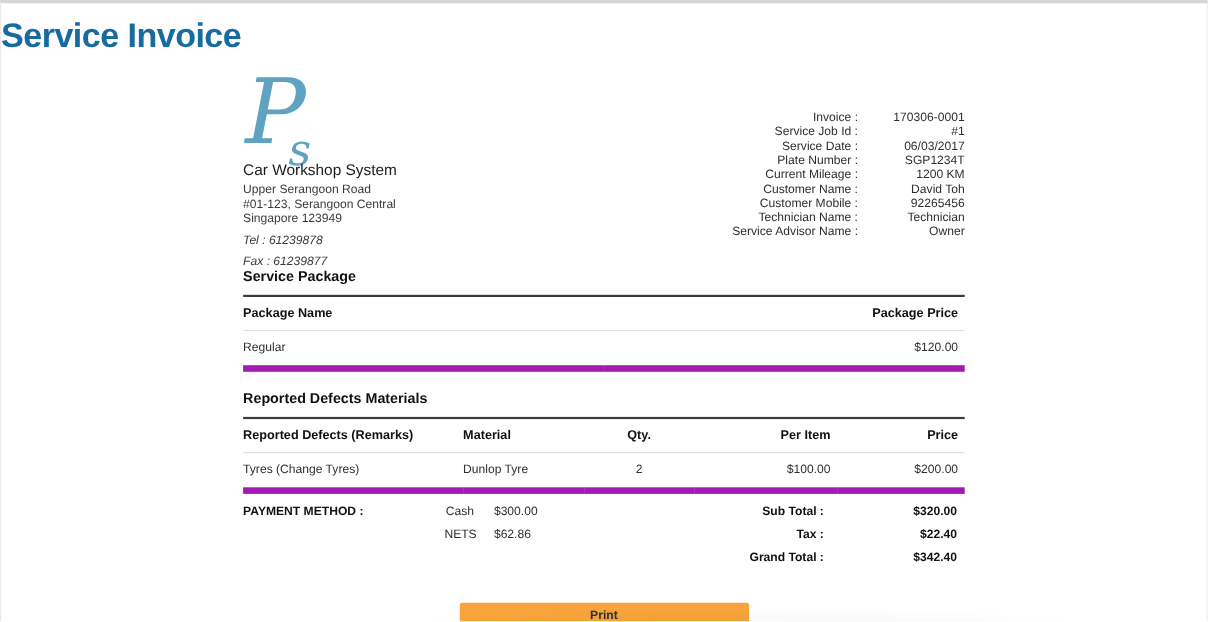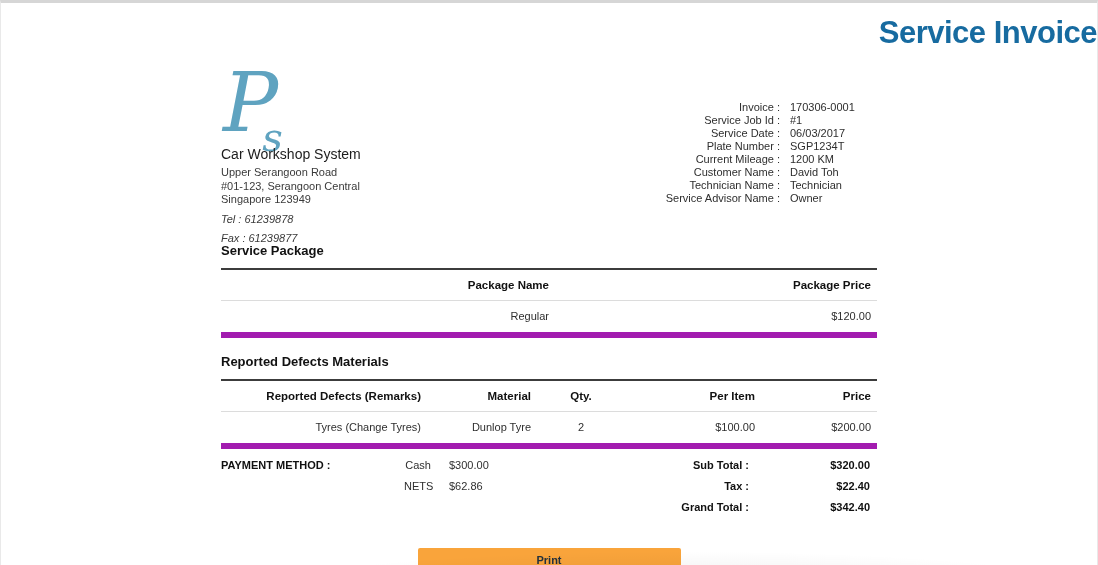--- a/index.html
+++ b/index.html
@@ -4,51 +4,51 @@
 <style>
   * { margin:0; padding:0; box-sizing:border-box; }
   html,body { background:#fff; }
   body { font-family:"Liberation Sans", sans-serif; color:#2f2f2f; }
   .page {
     position:relative; width:1098px; height:565px; background:#fff;
     border-top:3px solid #d6d6d6; border-left:1px solid #e9e9e9; border-right:1px solid #e9e9e9;
     overflow:hidden;
   }
   .page-title {
-    text-align:right; padding-top:12px;
+    text-align:left; padding-top:12px;
     font-size:31px; font-weight:bold; letter-spacing:-0.5px;
     color:var(--title_blue, #176ba0);
   }
   .container { position:relative; width:656px; margin:0 auto; }
 
   
   .header { position:relative; height:188px; }
   .logo { position:absolute; left:2px; top:16px; color:var(--logo_blue, #5fa3c0); white-space:nowrap; }
   .logo-p { font-family:"DejaVu Serif", serif; font-style:italic; font-size:82px; line-height:72px; }
   .logo-s { font-family:"DejaVu Serif", serif; font-style:italic; font-size:40px; margin-left:-16px; vertical-align:-20px; }
   .company-block { position:absolute; left:0; top:95px; }
   .company-name { font-size:14px; color:#1c1c1c; margin-bottom:4px; }
   .addr-line { font-size:11px; line-height:13.5px; color:#3a3a3a; }
   .tel-line { font-size:11px; line-height:14px; color:#3a3a3a; margin-top:5px;font-style:italic; }
   .invoice-info { position:absolute; right:0; top:50px; font-size:11px; color:#2e2e2e; }
   .info-row { display:flex; line-height:13px; }
   .info-label { flex:1; text-align:right; }
-  .info-value { width:97px; padding-left:10px; text-align:left; }
+  .info-value { width:97px; padding-left:10px; text-align:right; }
 
   
   .section-heading {
     font-size:13px; font-weight:bold; color:#111;
     padding-bottom:10px; border-bottom:2px solid #3c3c3c;
   }
   .sec-pack { margin-top:4px; }
   .sec-def  { margin-top:16px; }
   table { width:100%; border-collapse:collapse; table-layout:fixed; }
   th { font-size:11.5px; font-weight:bold; color:#111; padding:9px 0; border-bottom:1px solid #dcdcdc; }
   td { font-size:11px; color:#2f2f2f; padding:9px 0 10px; border-bottom:6px solid #a21caf; }
-  .al { text-align:right; } .ac { text-align:center; } .ar { text-align:right; }
+  .al { text-align:left; } .ac { text-align:center; } .ar { text-align:right; }
   .pad-r { padding-right:6px; }
   .col-remarks { width:200px; } .col-material { width:110px; } .col-qty { width:100px; }
   .col-peritem { width:130px; } .col-price { width:116px; }
 
   
   .payment { display:flex; justify-content:space-between; margin-top:10px; font-size:11px; }
   .pay-left .pay-row { display:flex; height:21px; align-items:flex-start; }
   .pay-label { width:183px; font-weight:bold; color:#111; }
   .pay-method { width:27px; text-align:right; }
   .pay-amount { margin-left:18px; }
@@ -113,20 +113,24 @@
         </div>
         <div class="info-row">
           <span class="info-label">Current Mileage :</span>
           <span class="info-value">1200 KM</span>
         </div>
         <div class="info-row">
           <span class="info-label">Customer Name :</span>
           <span class="info-value">David Toh</span>
         </div>
         <div class="info-row">
+          <span class="info-label">Customer Mobile :</span>
+          <span class="info-value">92265456</span>
+        </div>
+        <div class="info-row">
           <span class="info-label">Technician Name :</span>
           <span class="info-value">Technician</span>
         </div>
         <div class="info-row">
           <span class="info-label">Service Advisor Name :</span>
           <span class="info-value">Owner</span>
         </div>
       </div>
     </div>
 

